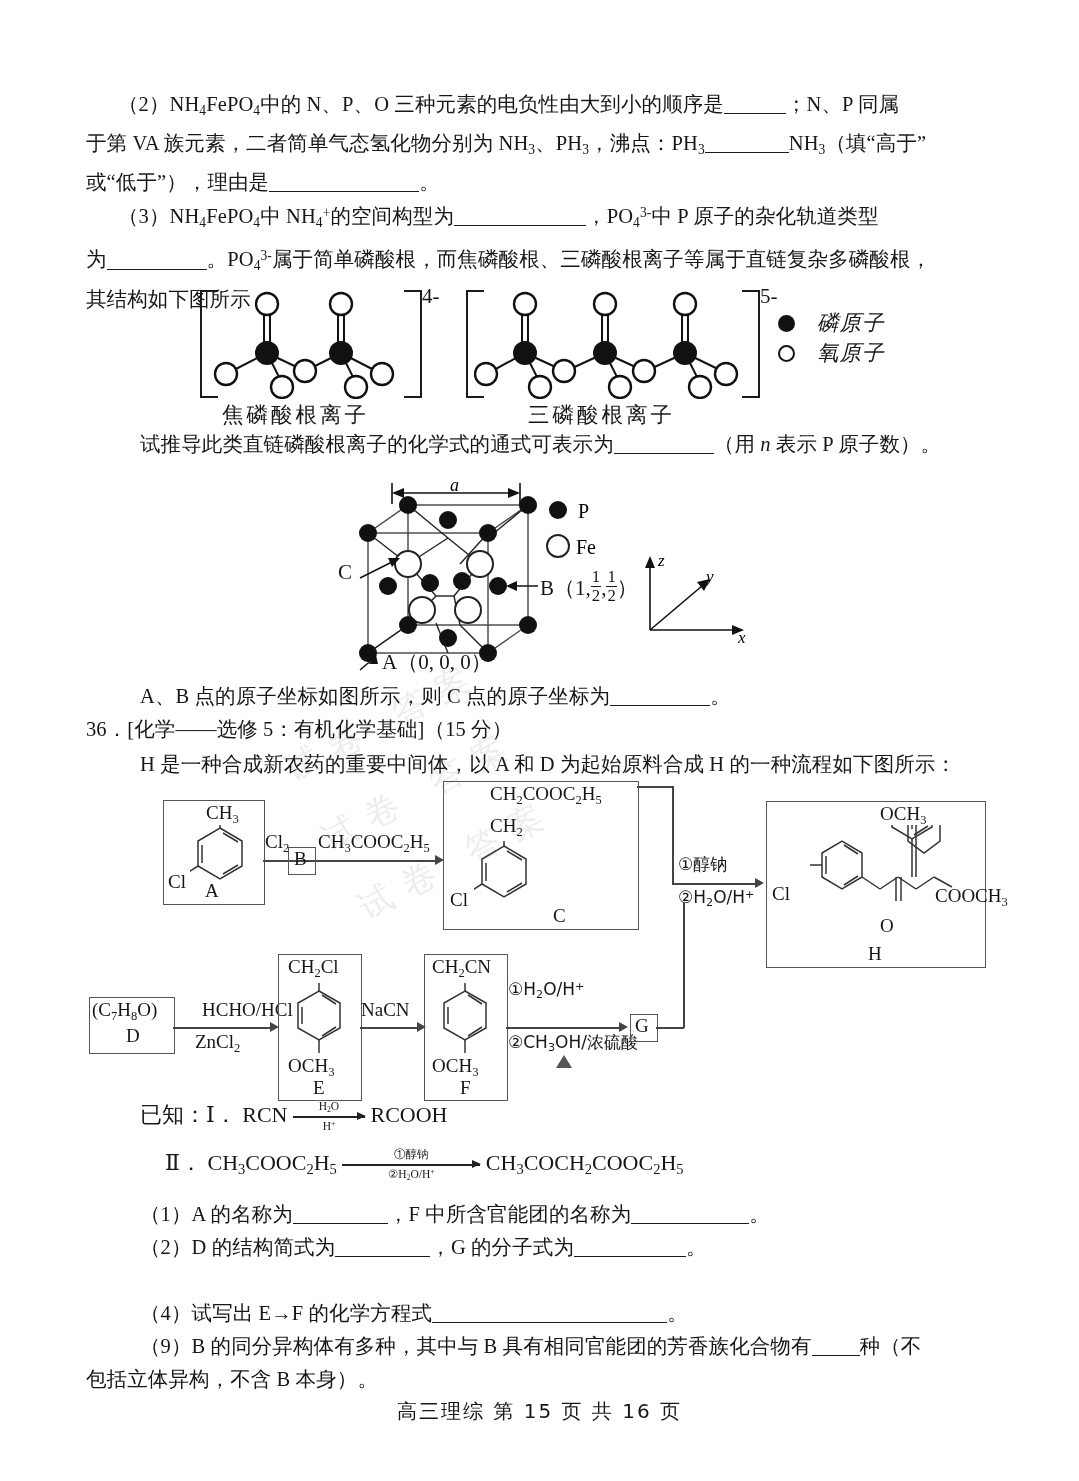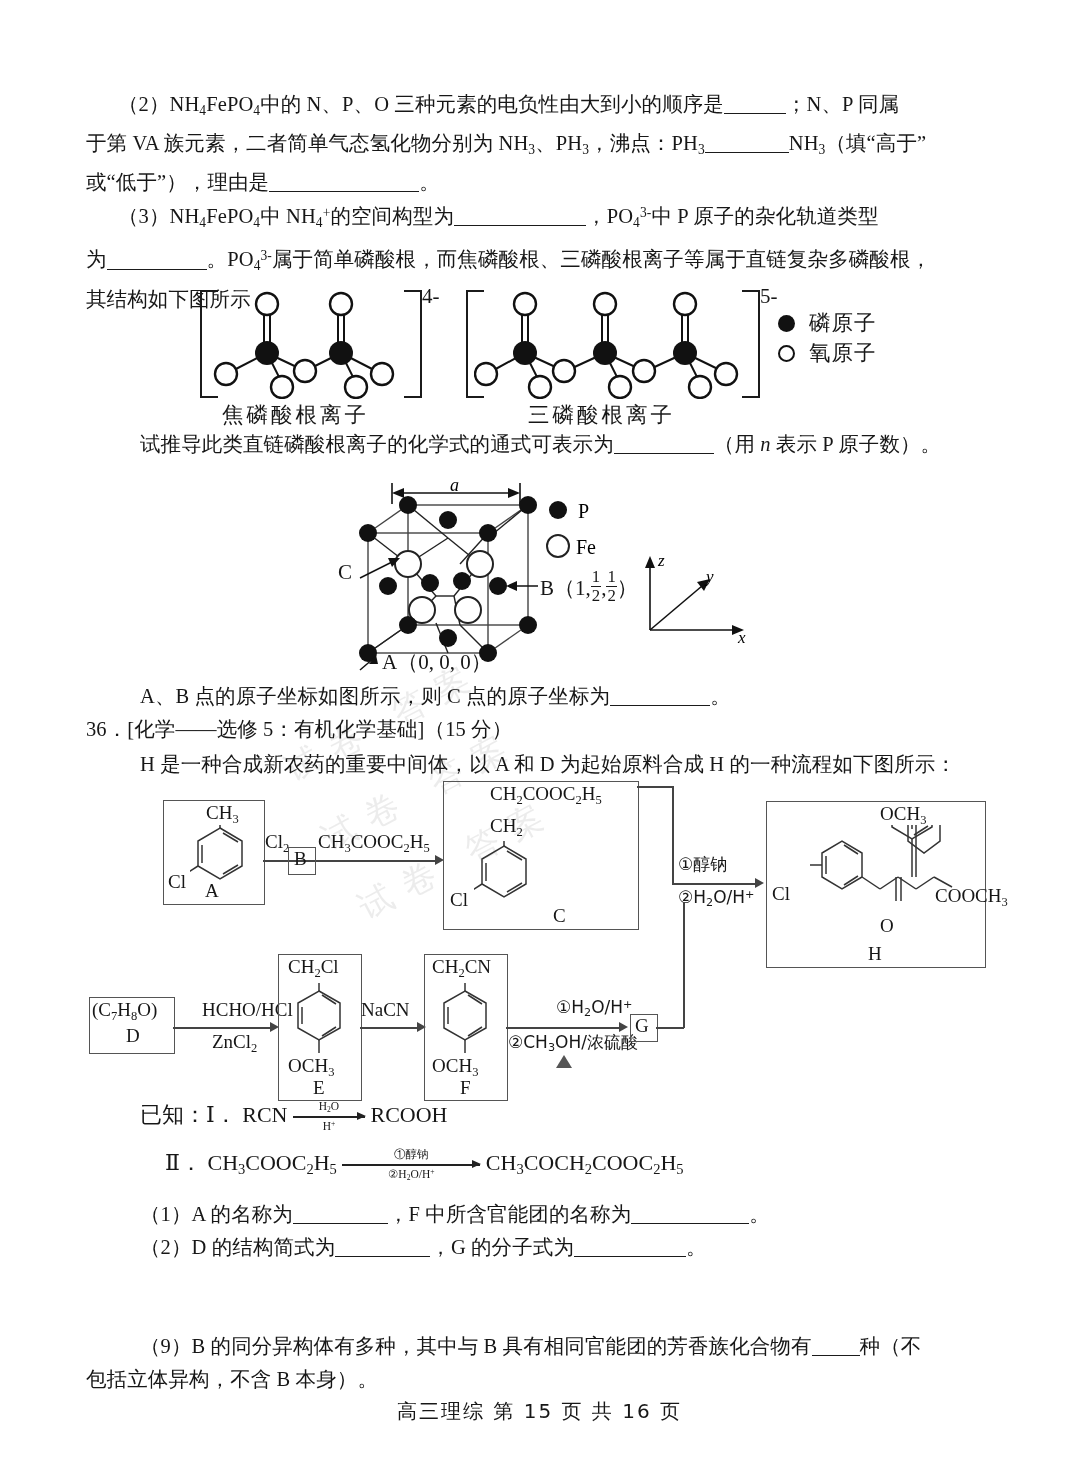--- a/index.html
+++ b/index.html
@@ -33,21 +33,21 @@
   
   .ions{position:absolute;left:0;top:282px;width:1079px;height:140px;}
   .bracket{position:absolute;border:2.4px solid #1b1b1b;width:16px;}
   .brL{border-right:none;}
   .brR{border-left:none;}
   .chg{position:absolute;font-size:21px;font-family:"Liberation Serif",serif;}
   .ioncap{position:absolute;font-size:21.5px;font-family:"DejaVu Sans",sans-serif;
           letter-spacing:3px;}
   .legend{position:absolute;font-size:21.5px;font-family:"DejaVu Sans",sans-serif;
           letter-spacing:1px;line-height:30px;}
-  .lgrow{display:flex;align-items:center;gap:14px;}
+  .lgrow{display:flex;align-items:center;gap:22px;font-style:italic;}
   .dotP{width:17px;height:17px;border-radius:50%;background:#111;display:inline-block;}
   .dotO{width:17px;height:17px;border-radius:50%;background:#fff;
         border:2.2px solid #111;display:inline-block;box-sizing:border-box;}
 
   
   .cell{position:absolute;left:330px;top:478px;width:420px;height:200px;}
   .axes{position:absolute;left:640px;top:548px;width:110px;height:105px;}
   .cellLbl{position:absolute;font-size:21px;font-family:"Liberation Serif",serif;}
   .frac{display:inline-block;text-align:center;vertical-align:-6px;font-size:.8em;}
   .frac .n{display:block;border-bottom:1.3px solid #1b1b1b;line-height:1.05;padding:0 1px;}
@@ -387,21 +387,21 @@
     <div class="lbl" style="left:935px;top:110px;"><span>COOCH</span><sub>3</sub></div>
     <div class="lbl" style="left:868px;top:168px;">H</div>
 
     <div class="box" style="left:89px;top:222px;width:84px;height:55px;"></div>
     <div class="lbl" style="left:92px;top:224px;"><span>(C</span><sub>7</sub><span>H</span><sub>8</sub><span>O)</span></div>
     <div class="lbl" style="left:126px;top:250px;">D</div>
 
     <div class="ln hline" style="left:173px;top:252px;width:100px;"></div>
     <div class="arw" style="left:270px;top:247px;"></div>
     <div class="lbl" style="left:174px;top:224px;padding-left:28px;">HCHO/HCl</div>
-    <div class="lbl" style="left:212px;top:256px;"><span>ZnCl</span><sub>2</sub></div>
+    <div class="lbl" style="left:195px;top:256px;"><span>ZnCl</span><sub>2</sub></div>
 
     <div class="box" style="left:278px;top:179px;width:82px;height:145px;"></div>
     <div class="lbl" style="left:288px;top:181px;"><span>CH</span><sub>2</sub><span>Cl</span></div>
     <svg width="70" height="70" style="position:absolute;left:288px;top:208px;">
       <g stroke="#333" stroke-width="1.5" fill="none">
         <polygon points="31,8 52,20 52,45 31,57 10,45 10,20"></polygon>
         <line x1="14" y1="24" x2="14" y2="41"></line>
         <line x1="34" y1="12" x2="48" y2="21"></line>
         <line x1="34" y1="53" x2="48" y2="44"></line>
         <line x1="31" y1="8" x2="31" y2="-5"></line>
@@ -425,21 +425,21 @@
         <line x1="34" y1="53" x2="48" y2="44"></line>
         <line x1="31" y1="8" x2="31" y2="-5"></line>
         <line x1="31" y1="57" x2="31" y2="70"></line>
       </g>
     </svg>
     <div class="lbl" style="left:432px;top:280px;"><span>OCH</span><sub>3</sub></div>
     <div class="lbl" style="left:460px;top:302px;">F</div>
 
     <div class="ln hline" style="left:506px;top:252px;width:116px;"></div>
     <div class="arw" style="left:619px;top:247px;"></div>
-    <div class="cn" style="left:508px;top:222px;margin-left:48px;"><span>①H</span><sub>2</sub><span>O/H</span><sup>+</sup></div>
+    <div class="cn" style="left:508px;top:204px;"><span>①H</span><sub>2</sub><span>O/H</span><sup>+</sup></div>
     <div class="cn" style="left:508px;top:256px;"><span>②CH</span><sub>3</sub><span>OH/浓硫酸</span></div>
     <span class="tri" style="position:absolute;left:556px;top:280px;"></span>
 
     <div class="box" style="left:630px;top:239px;width:26px;height:26px;"></div>
     <div class="lbl" style="left:635px;top:240px;">G</div>
     <div class="ln hline" style="left:656px;top:252px;width:28px;"></div>
     <div class="ln vline" style="left:683px;top:127px;height:126px;"></div>
   </div>
 
   <div class="known" style="left:140px;top:1100px;">
@@ -463,20 +463,23 @@
     </span>
     <span>CH</span><sub>3</sub><span>COCH</span><sub>2</sub><span>COOC</span><sub>2</sub><span>H</span><sub>5</sub>
   </div>
 
   <div class="tblk" style="left:140px;top:1198px;width:920px;">
     <span>（1）A 的名称为</span><span class="bl b6"></span><span>，F 中所含官能团的名称为</span><span class="bl b7"></span><span>。</span>
   </div>
   <div class="tblk" style="left:140px;top:1231px;width:920px;">
     <span>（2）D 的结构简式为</span><span class="bl b6"></span><span>，G 的分子式为</span><span class="bl b10"></span><span>。</span>
   </div>
+  <div class="tblk" style="left:140px;top:1297px;width:920px;">
+    <span>（4）试写出 E→F 的化学方程式</span><span class="bl b12"></span><span>。</span>
+  </div>
   <div class="tblk" style="left:140px;top:1330px;width:920px;">
     <span>（9）B 的同分异构体有多种，其中与 B 具有相同官能团的芳香族化合物有</span><span class="bl b13"></span><span>种（不</span>
   </div>
   <div class="tblk" style="left:86px;top:1363px;width:920px;">
     <span>包括立体异构，不含 B 本身）。</span>
   </div>
 
   <div class="footer">高三理综   第 15 页 共 16 页</div>
 
 </div>

